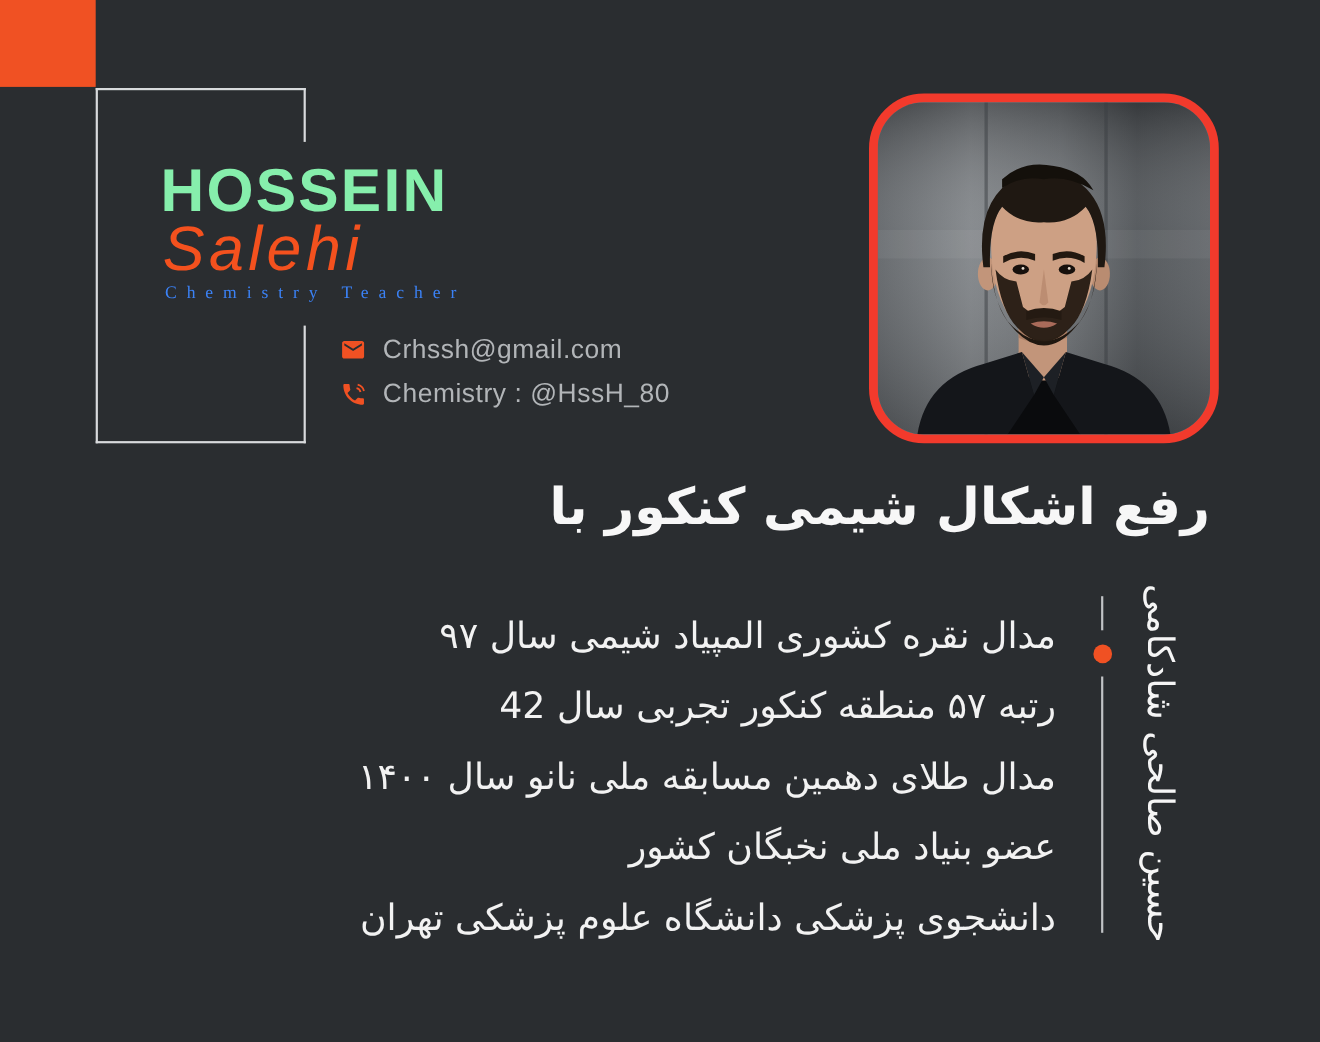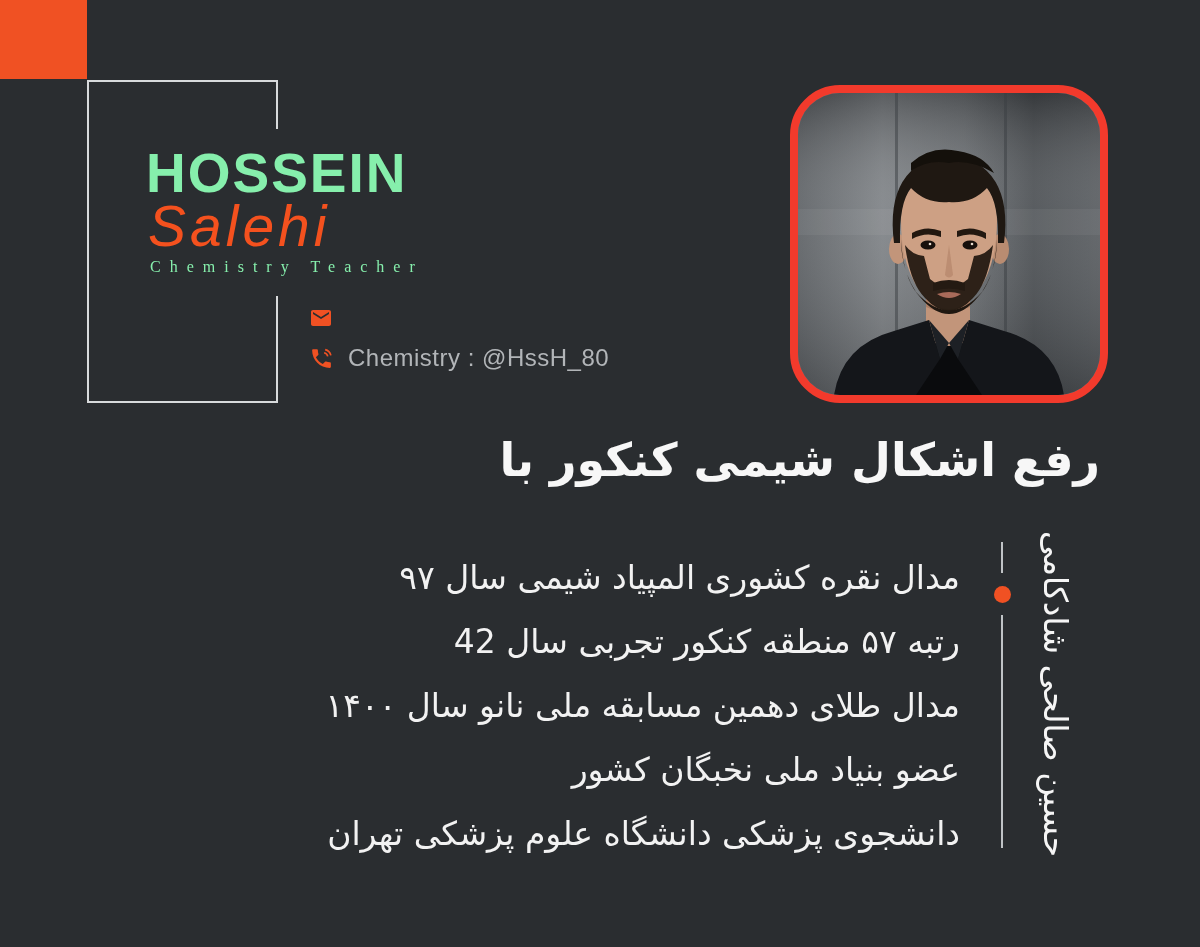--- a/index.html
+++ b/index.html
@@ -34,21 +34,21 @@
   .last-name {
     position:absolute; left:148px; top:193px;
     font-size:57px; font-weight:300; letter-spacing:4px;
     color:#f4511e;
     font-style:italic;
   }
   .role {
     position:absolute; left:150px; top:258px;
     font-family:"Liberation Serif", serif;
     font-size:16px; letter-spacing:9px;
-    color:#86efac;
+    color:#3b82f6;
   }
 
   
   .contact { position:absolute; left:308px; top:298px; }
   .contact-row { display:flex; align-items:center; gap:14px; height:40px; }
   .contact-icon { width:26px; height:26px; display:flex; align-items:center; justify-content:center; }
   .contact-text { font-size:24px; color:#b2b5b8; letter-spacing:0.5px; }
 
   
   .photo {
@@ -113,20 +113,21 @@
 <div class="last-name">Salehi</div>
 <div class="role">Chemistry Teacher</div>
 
 <div class="contact">
   <div class="contact-row">
     <span class="contact-icon">
       <svg width="24" height="24" viewBox="0 0 24 24">
           <path fill="#f05123" d="M20 4H4c-1.1 0-1.99.9-1.99 2L2 18c0 1.1.9 2 2 2h16c1.1 0 2-.9 2-2V6c0-1.1-.9-2-2-2zm0 4l-8 5-8-5V6l8 5 8-5v2z"></path>
         </svg>
     </span>
+    <span class="contact-text">Crhssh@gmail.com</span>
   </div>
   <div class="contact-row">
     <span class="contact-icon">
       <svg width="25" height="25" viewBox="0 0 24 24">
         <path fill="#f05123" d="M6.62 10.79c1.44 2.83 3.76 5.14 6.59 6.59l2.2-2.2c.27-.27.67-.36 1.02-.24 1.12.37 2.33.57 3.57.57.55 0 1 .45 1 1V20c0 .55-.45 1-1 1-9.39 0-17-7.61-17-17 0-.55.45-1 1-1h3.5c.55 0 1 .45 1 1 0 1.25.2 2.45.57 3.57.11.35.03.74-.25 1.02l-2.2 2.2z"></path>
         <path fill="none" stroke="#f05123" stroke-width="1.6" d="M14.5 6.5a4.5 4.5 0 0 1 3.5 3.5M15.5 3.5a7.5 7.5 0 0 1 5.5 5.5"></path>
       </svg>
     </span>
     <span class="contact-text">Chemistry : @HssH_80</span>
   </div>

